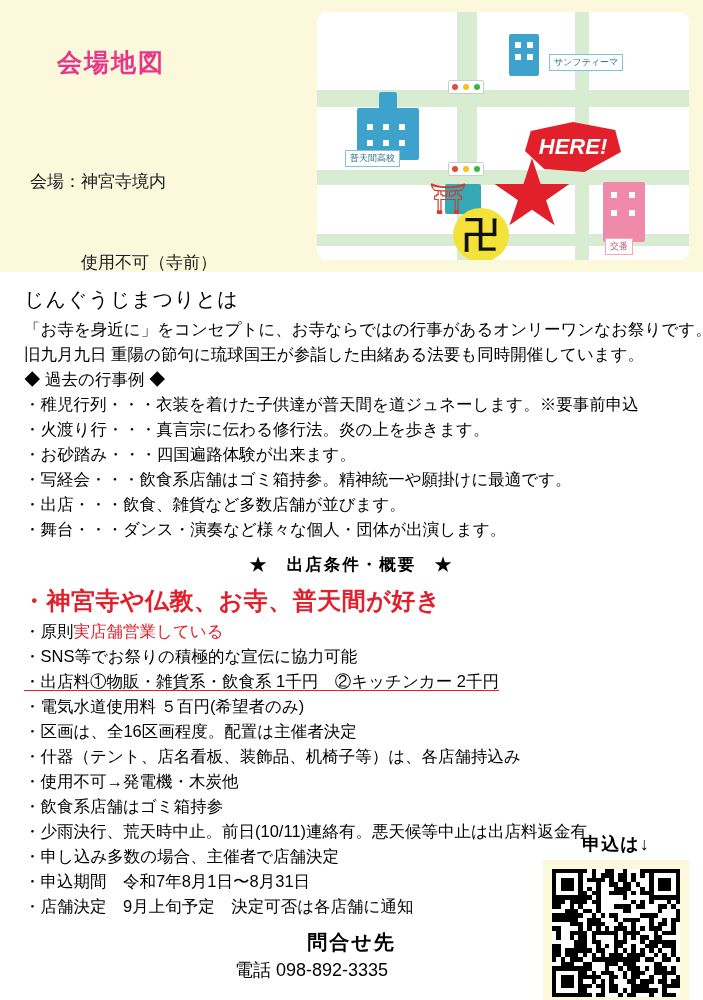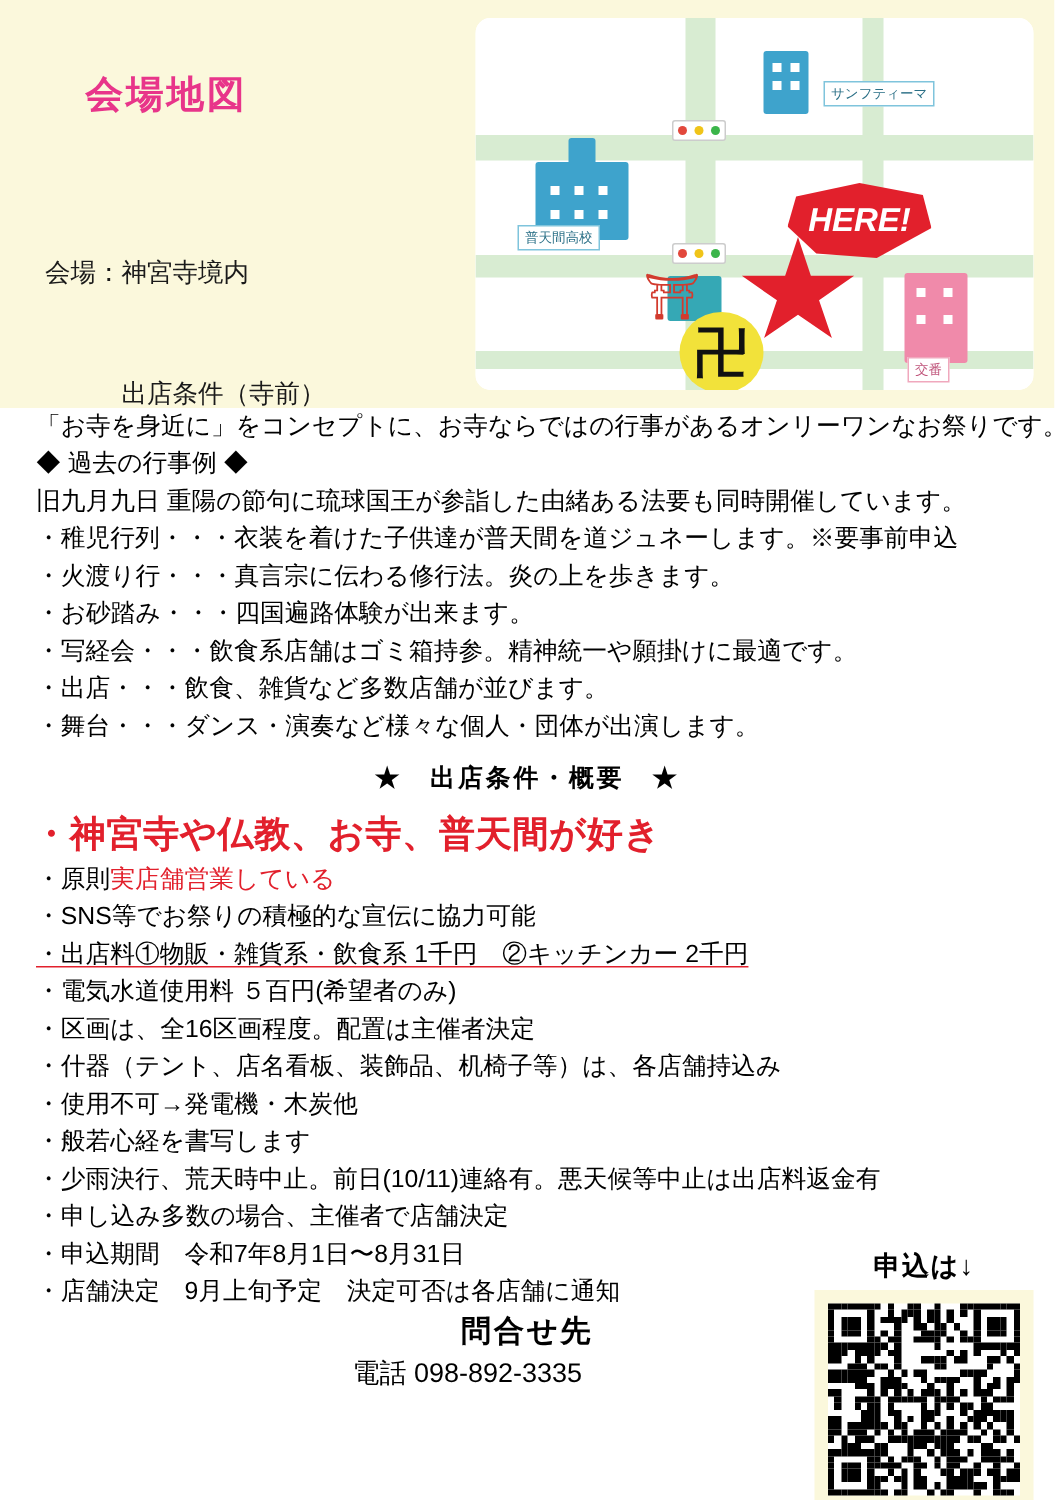--- a/index.html
+++ b/index.html
@@ -211,20 +211,21 @@
   .underline-red {
     text-decoration: underline;
     text-decoration-color: #e2202c;
     text-underline-offset: 3px;
   }
 
   .contact-head {
     text-align: center;
     font-size: 20px;
     font-weight: bold;
+    margin-top: 10px;
     letter-spacing: 2px;
   }
   .contact-line {
     text-align: center;
     font-size: 18px;
     line-height: 28px;
     white-space: pre;
   }
   .contact-line.indent { padding-right: 80px; }
 
@@ -256,21 +257,21 @@
 </style>
 </head>
 <body>
 
 <div class="page">
 
   <div class="top-band">
     <div class="venue-title">会場地図</div>
     <div class="venue-lines">
       <div class="venue-line">会場：神宮寺境内</div>
-      <div class="venue-line">　　　出店条件（寺前）</div>
+      <div class="venue-line">　　　使用不可（寺前）</div>
     </div>
 
     <div class="map-box">
       <div class="map-bg"></div>
       <div class="road road-v1"></div>
       <div class="road road-v2"></div>
       <div class="road road-h1"></div>
       <div class="road road-h2"></div>
       <div class="road road-h3"></div>
 
@@ -315,44 +316,45 @@
 
       <div class="star"></div>
       <div class="here-badge">HERE!</div>
       <div class="torii">⛩</div>
       <div class="manji">卍</div>
     </div>
   </div>
 
   <div class="body-wrap">
 
+    <div class="sec-head">じんぐうじまつりとは</div>
     <div class="ln">「お寺を身近に」をコンセプトに、お寺ならではの行事があるオンリーワンなお祭りです。</div>
+    <div class="ln">旧九月九日 重陽の節句に琉球国王が参詣した由緒ある法要も同時開催しています。</div>
     <div class="ln">◆ 過去の行事例 ◆</div>
-    <div class="ln">旧九月九日 重陽の節句に琉球国王が参詣した由緒ある法要も同時開催しています。</div>
     <div class="ln">・稚児行列・・・衣装を着けた子供達が普天間を道ジュネーします。※要事前申込</div>
     <div class="ln">・火渡り行・・・真言宗に伝わる修行法。炎の上を歩きます。</div>
     <div class="ln">・お砂踏み・・・四国遍路体験が出来ます。</div>
     <div class="ln">・写経会・・・飲食系店舗はゴミ箱持参。精神統一や願掛けに最適です。</div>
     <div class="ln">・出店・・・飲食、雑貨など多数店舗が並びます。</div>
     <div class="ln">・舞台・・・ダンス・演奏など様々な個人・団体が出演します。</div>
 
     <div class="spacer10"></div>
     <div class="ln-center">★　出店条件・概要　★</div>
 
     <div class="big-red">・神宮寺や仏教、お寺、普天間が好き</div>
 
     <div class="ln"><span>・原則</span><span class="inline-red">実店舗営業している</span></div>
 
     <div class="ln">・SNS等でお祭りの積極的な宣伝に協力可能</div>
     <div class="ln underline-red">・出店料①物販・雑貨系・飲食系 1千円　②キッチンカー 2千円</div>
     <div class="ln">・電気水道使用料 ５百円(希望者のみ)</div>
     <div class="ln">・区画は、全16区画程度。配置は主催者決定</div>
     <div class="ln">・什器（テント、店名看板、装飾品、机椅子等）は、各店舗持込み</div>
     <div class="ln">・使用不可→発電機・木炭他</div>
-    <div class="ln">・般若心経を書写します</div>
+    <div class="ln">・飲食系店舗はゴミ箱持参</div>
     <div class="ln">・少雨決行、荒天時中止。前日(10/11)連絡有。悪天候等中止は出店料返金有</div>
     <div class="ln">・申し込み多数の場合、主催者で店舗決定</div>
     <div class="ln">・申込期間　令和7年8月1日〜8月31日</div>
     <div class="ln">・店舗決定　9月上旬予定　決定可否は各店舗に通知</div>
 
     <div class="contact-head">問合せ先</div>
     <div class="contact-line indent">電話 098-892-3335</div>
 
   </div>
 

